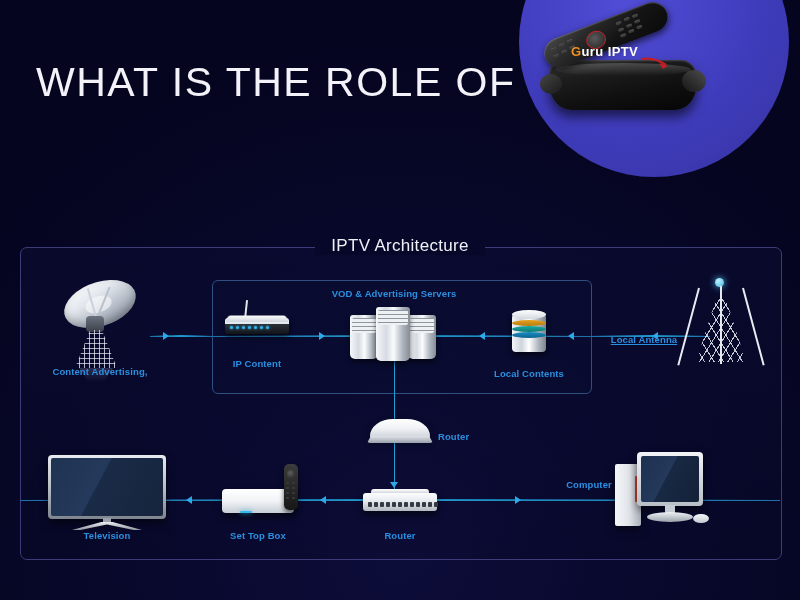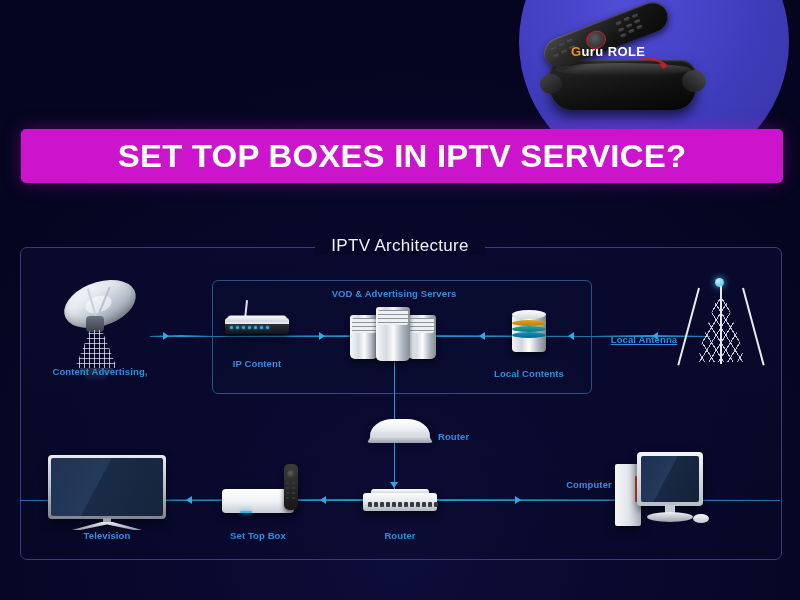--- a/index.html
+++ b/index.html
@@ -288,27 +288,25 @@
           <i style="left:88px;top:6px"></i>
         <i style="left:70px;top:14px"></i>
           <i style="left:79px;top:13px"></i>
           <i style="left:88px;top:12px"></i>
       </div>
     </div>
     <svg class="red-arrow" viewBox="0 0 32 16">
       <path d="M2 3 Q16 1 27 9" stroke="#c01f25" stroke-width="2.2" fill="none"></path>
       <path d="M29 10 L20 7 L24 13 Z" fill="#c01f25"></path>
     </svg>
-    <div class="brand"><span class="g">G</span><span>uru ROLE</span></div>
-  </div>
-
-
-  <div class="banner">
-    <div class="banner-text">SET TOP BOXES IN IPTV SERVICE?</div>
-  </div>
+    <div class="brand"><span class="g">G</span><span>uru IPTV</span></div>
+  </div>
+
+  <div class="headline">WHAT IS THE ROLE OF</div>
+
 
   <div class="panel"></div>
   <div class="panel-title"><span>IPTV Architecture</span></div>
   <div class="inner-panel"></div>
 
   <div class="hline" style="left:150px;top:336px;width:62px;"></div>
   <div class="glowline" style="left:150px;top:335px;width:62px;"></div>
   <div class="hline" style="left:212px;top:336px;width:378px;"></div>
   <div class="glowline" style="left:212px;top:335px;width:378px;"></div>
   <div class="hline" style="left:590px;top:336px;width:120px;"></div>

